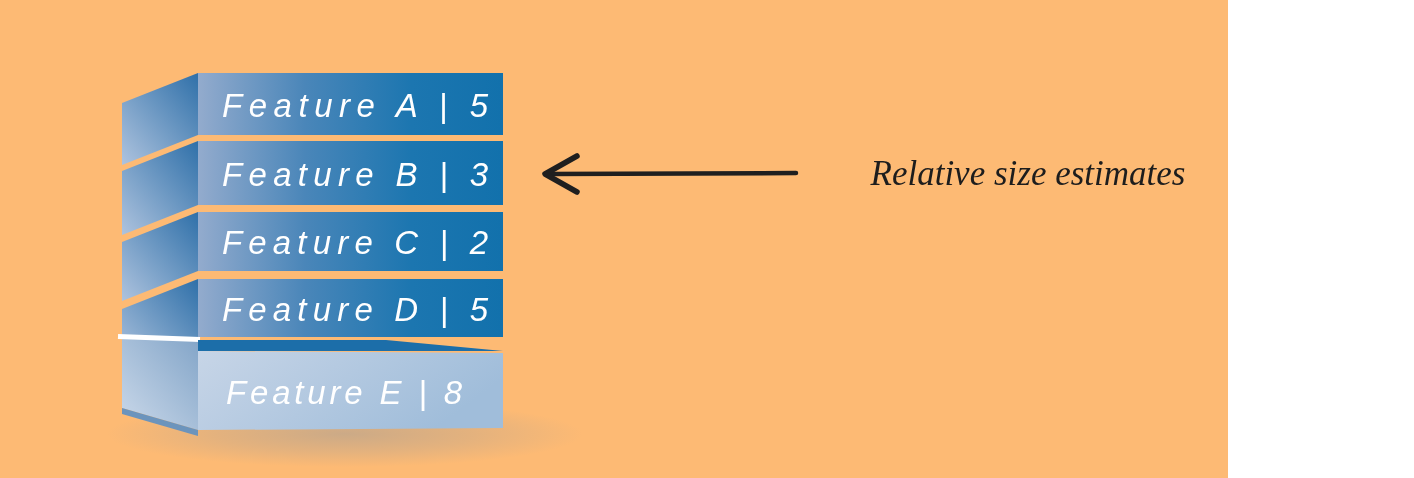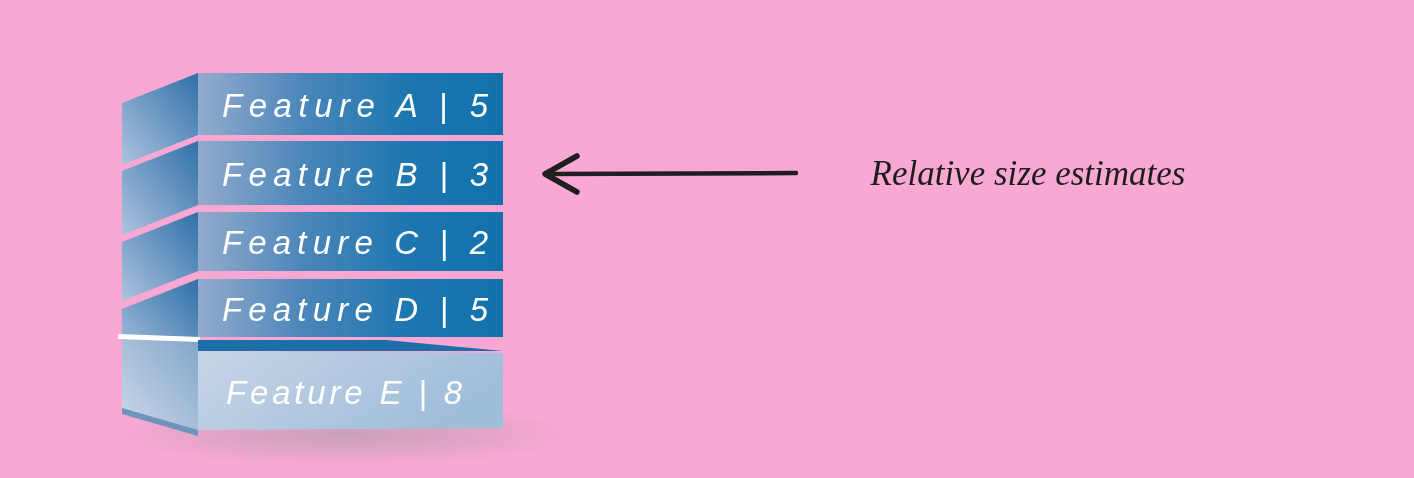--- a/index.html
+++ b/index.html
@@ -1,20 +1,20 @@
 <!DOCTYPE html>
 <html><head>
 <meta charset="utf-8">
 <style>
   html,body{margin:0;padding:0;background:#ffffff;}
   .canvas{
     position:relative;
-    width:1414px;
+    width:1228px;
     height:478px;
-    background:#f9a8d4;
+    background:#fdba74;
     overflow:hidden;
     font-family:"Liberation Sans",sans-serif;
   }
   .stack-svg{position:absolute;left:0;top:0;}
   .bar-label{
     font-family:"Liberation Sans",sans-serif;
     font-style:italic;
     font-size:33px;
   }
   .annotation{

